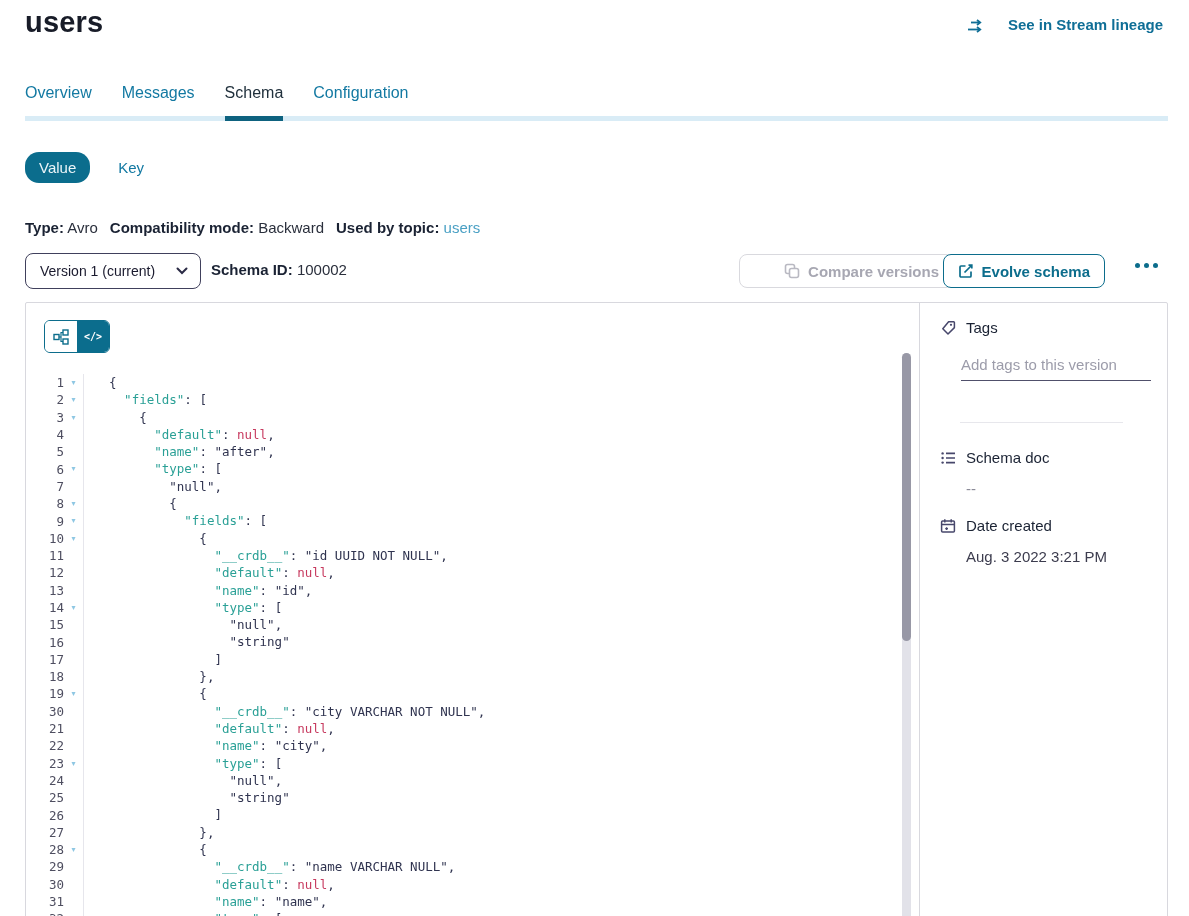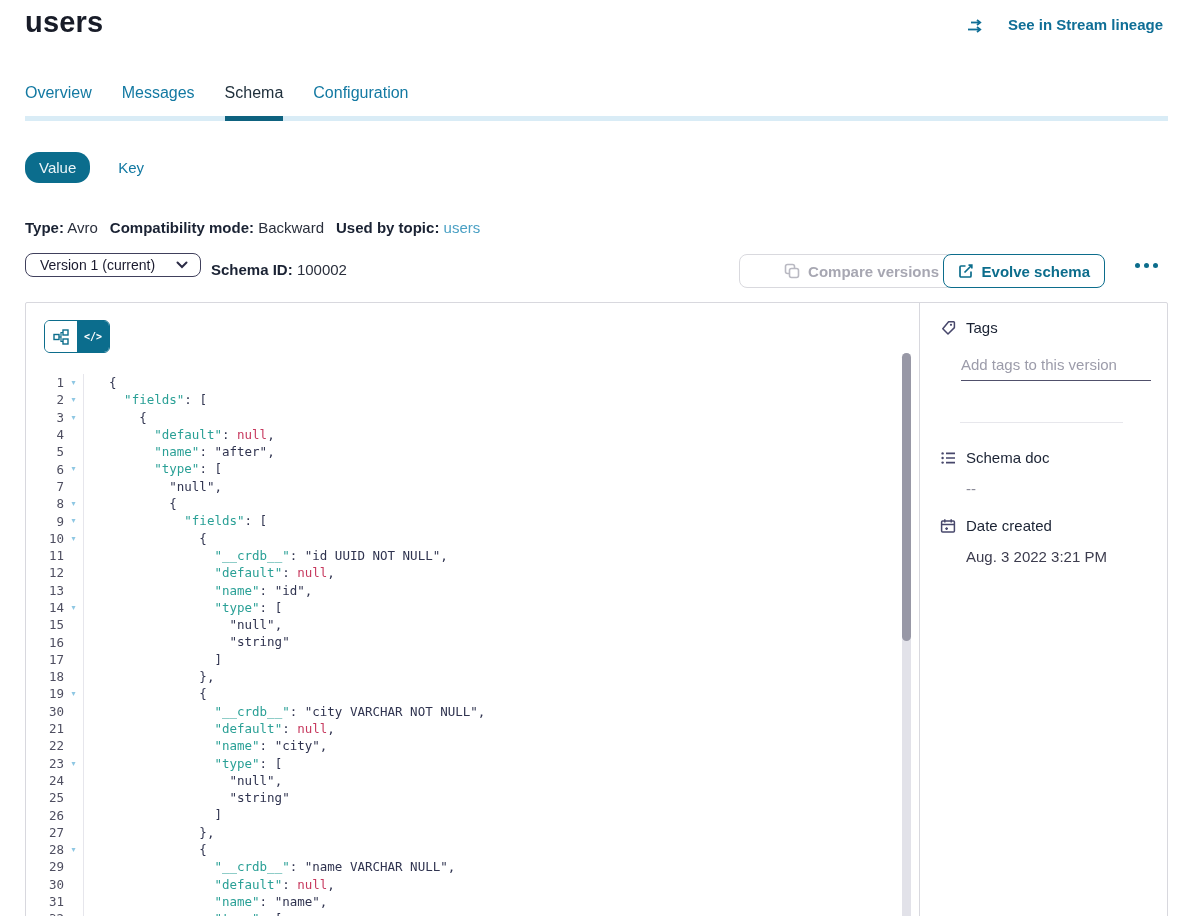--- a/index.html
+++ b/index.html
@@ -25,21 +25,21 @@
   #value-btn { background:#0b6d8d; color:#eaf4f8; font-size:15px; padding:7px 14px; border-radius:14px; border:none; cursor:pointer; }
   #key-btn { color:#1379a2; font-size:15px; cursor:pointer; background:none; border:none; }
 
   
   #meta-row { left:25px; top:219px; display:flex; gap:12px; font-size:15px; color:#2a2f3c; }
   #meta-row b { font-weight:700; color:#1a2233; }
   #topic-link { color:#4aa0c4; cursor:pointer; }
 
   
   #version-row { left:25px; top:253px; width:1143px; height:36px; }
-  #version-select { position:absolute; left:0; top:0; width:176px; height:24px; border:1px solid #40405c;
+  #version-select { position:absolute; left:0; top:0; width:176px; height:36px; border:1px solid #40405c;
                     border-radius:8px; display:flex; align-items:center; justify-content:space-between;
                     padding:0 12px 0 14px; font-size:14px; color:#1a1a2e; cursor:pointer; background:#fff; }
   #schema-id { position:absolute; left:186px; top:8px; font-size:15px; color:#2a2f3c; }
   #schema-id b { font-weight:700; color:#1a2233; }
   .action-btn { height:34px; border-radius:8px; display:inline-flex; align-items:center; gap:8px;
                 font-size:15px; font-weight:700; padding:0 14px; background:#fff; cursor:pointer; }
   #compare-btn { position:absolute; right:214px; top:1px; border:1px solid #d9d9de; color:#a7a7b2; cursor:default;padding-left:44px; }
   #evolve-btn  { position:absolute; right:63px;  top:1px; border:1px solid #0c6d8c; color:#0c6d8c; }
   #more-btn { position:absolute; right:10px; top:10px; display:flex; gap:4px; cursor:pointer; background:none; border:none; }
   #more-btn .dot { width:5px; height:5px; border-radius:50%; background:#0c6d8c; }

